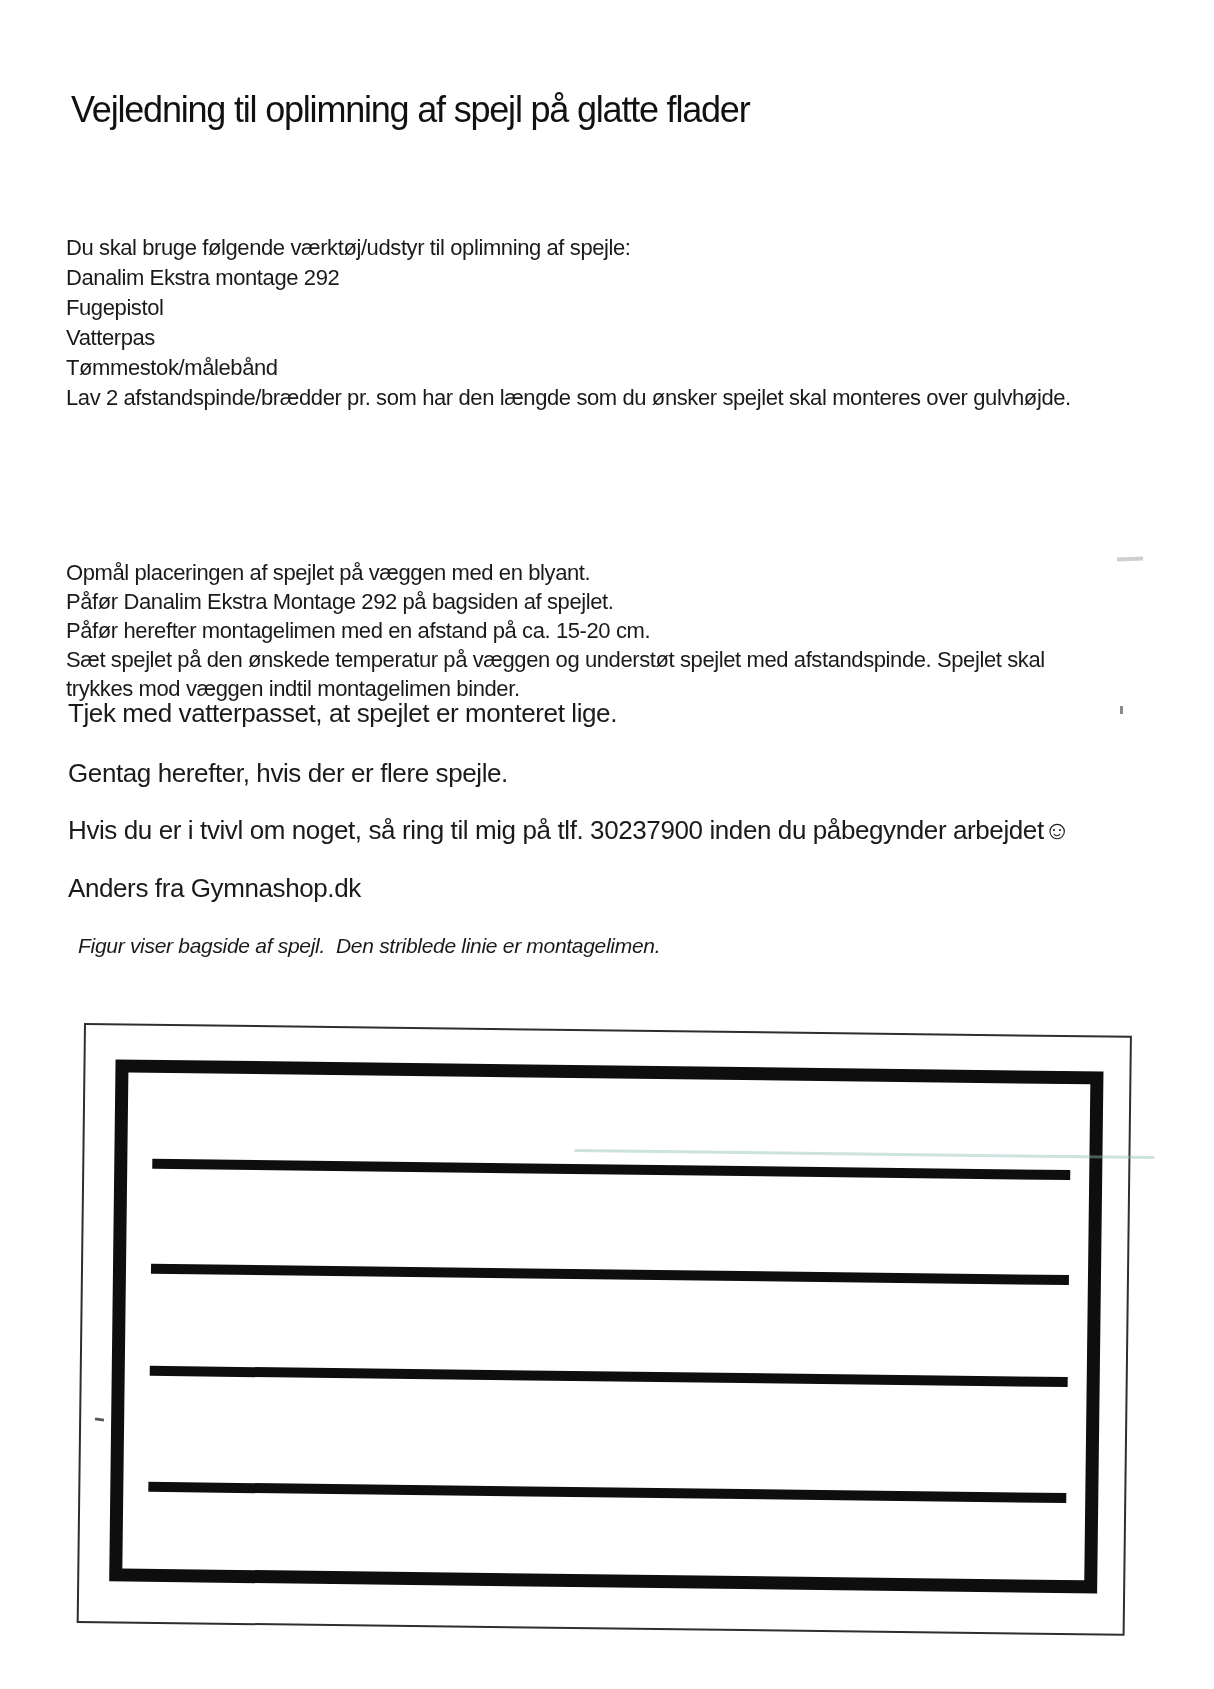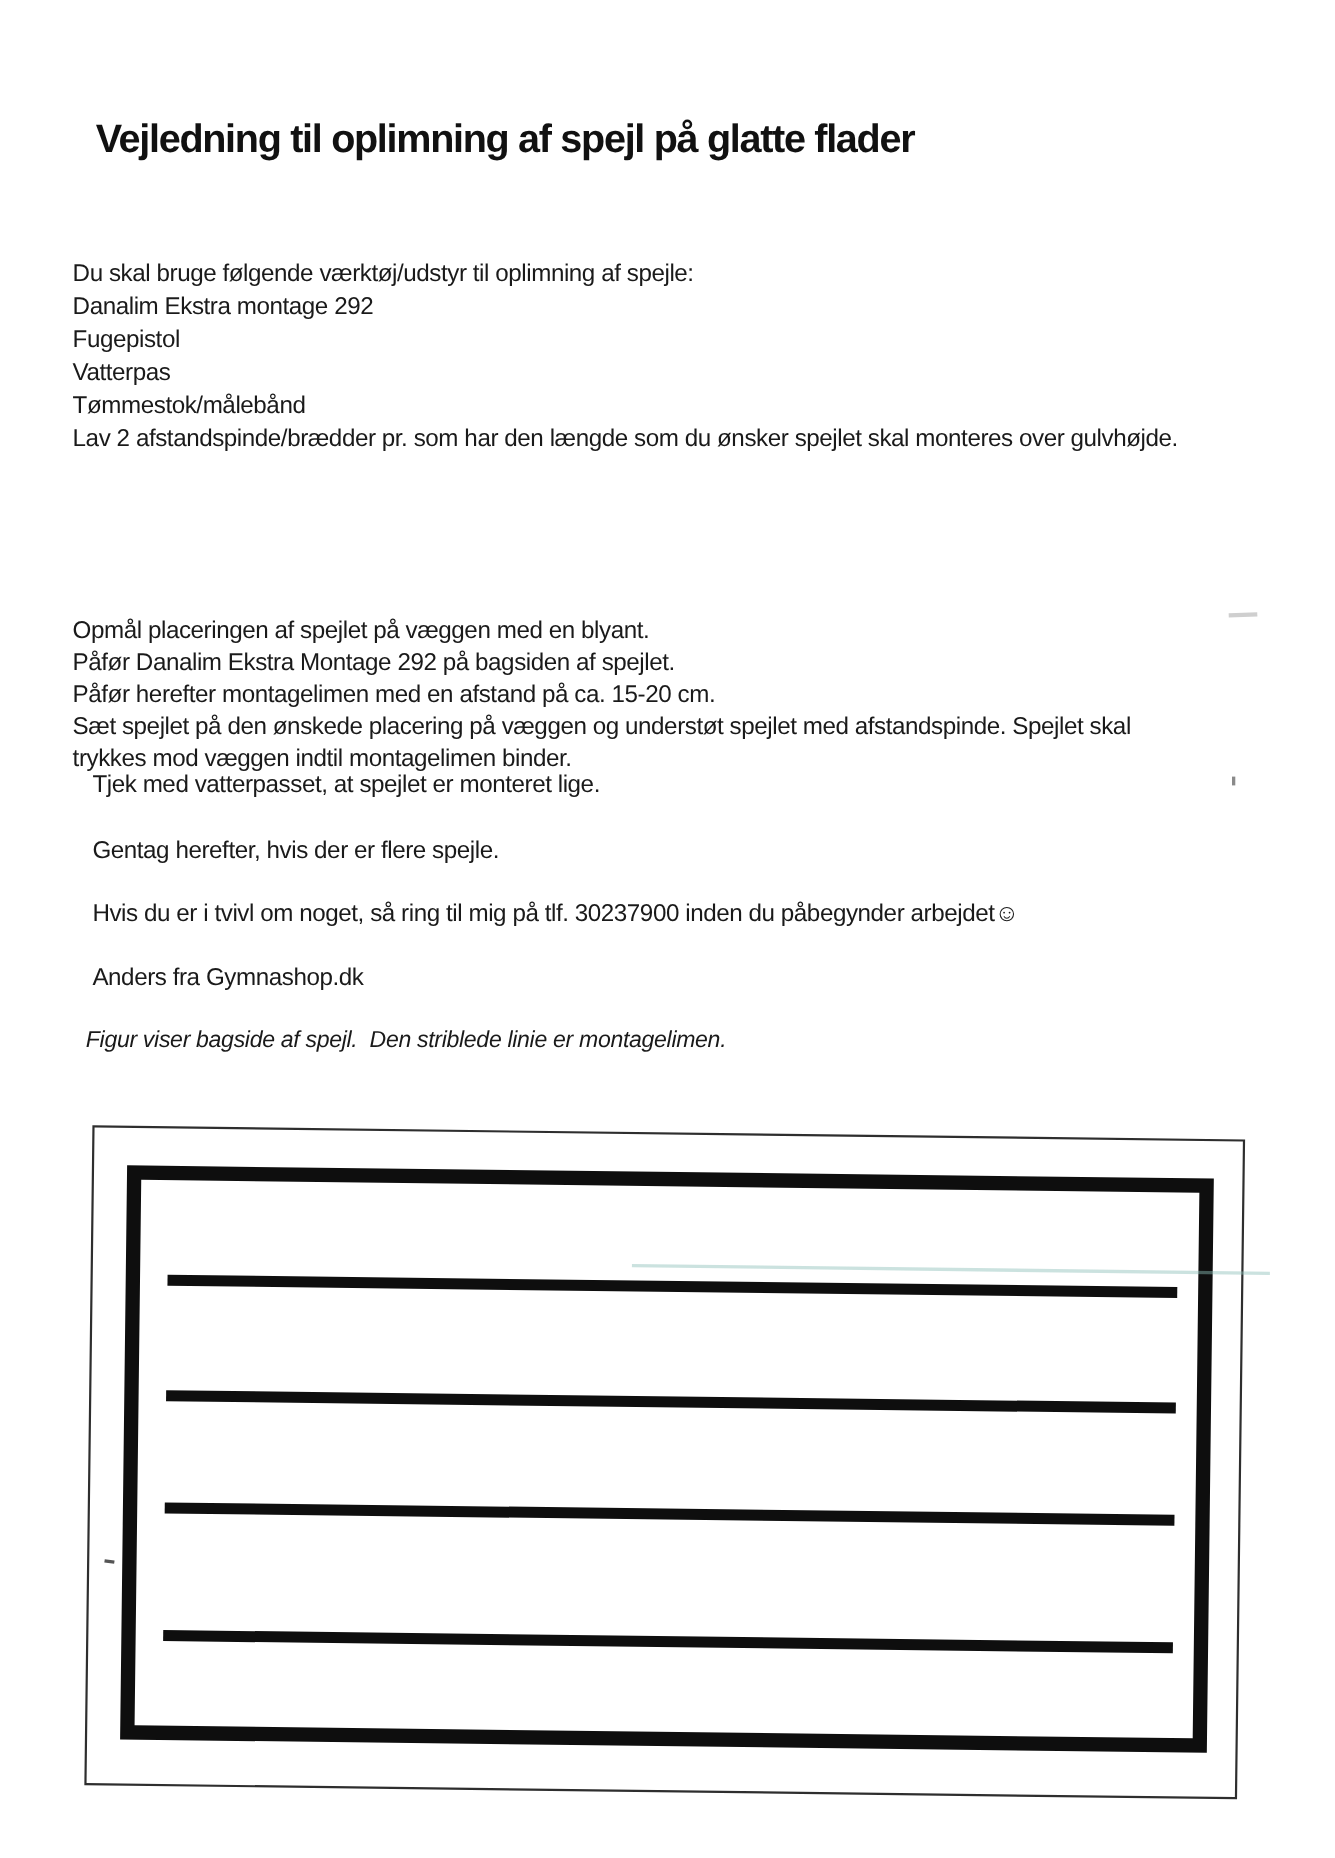--- a/index.html
+++ b/index.html
@@ -13,42 +13,42 @@
     height: 1689px;
     background: #ffffff;
     font-family: "Liberation Sans", sans-serif;
     color: #1a1a1a;
     overflow: hidden;
   }
   .title {
     position: absolute;
     left: 71px;
     top: 87px;
-    margin: 16px;
+    margin: 0;
     font-size: 36px;
-    font-weight: bold;
+    font-weight: normal;
     letter-spacing: -1.2px;
     line-height: 46px;
     color: #111111;
     white-space: nowrap;
   }
   .para {
     position: absolute;
     left: 66px;
     font-size: 22px;
     letter-spacing: -0.4px;
     white-space: nowrap;
     margin-top: 45px;
   }
   .para .line { height: 30px; line-height: 30px; }
   .para.tight .line { height: 29px; line-height: 29px; }
   .single {
     position: absolute;
-    left: 84px;
-    font-size: 22px;
+    left: 68px;
+    font-size: 26px;
     letter-spacing: -0.4px;
     line-height: 30px;
     white-space: nowrap;
     text-align: center;
   }
   .caption {
     position: absolute;
     left: 78px;
     top: 931px;
     font-size: 21px;
@@ -133,21 +133,21 @@
       <div class="line">Vatterpas</div>
       <div class="line">Tømmestok/målebånd</div>
       <div class="line">Lav 2 afstandspinde/brædder pr. som har den længde som du ønsker spejlet skal monteres over gulvhøjde.</div>
     </div>
 
 
   <div class="para tight" style="top:513px">
       <div class="line">Opmål placeringen af spejlet på væggen med en blyant.</div>
       <div class="line">Påfør Danalim Ekstra Montage 292 på bagsiden af spejlet.</div>
       <div class="line">Påfør herefter montagelimen med en afstand på ca. 15-20 cm.</div>
-      <div class="line">Sæt spejlet på den ønskede placering på væggen og understøt spejlet med afstandspinde. Spejlet skal</div>
+      <div class="line">Sæt spejlet på den ønskede temperatur på væggen og understøt spejlet med afstandspinde. Spejlet skal</div>
       <div class="line">trykkes mod væggen indtil montagelimen binder.</div>
     </div>
 
   <div class="single" style="top:698px">Tjek med vatterpasset, at spejlet er monteret lige.</div>
 
   <div class="single" style="top:758px">Gentag herefter, hvis der er flere spejle.</div>
 
   <div class="single" style="top:815px">Hvis du er i tvivl om noget, så ring til mig på tlf. 30237900 inden du påbegynder arbejdet☺</div>
 
   <div class="single" style="top:873px">Anders fra Gymnashop.dk</div>

